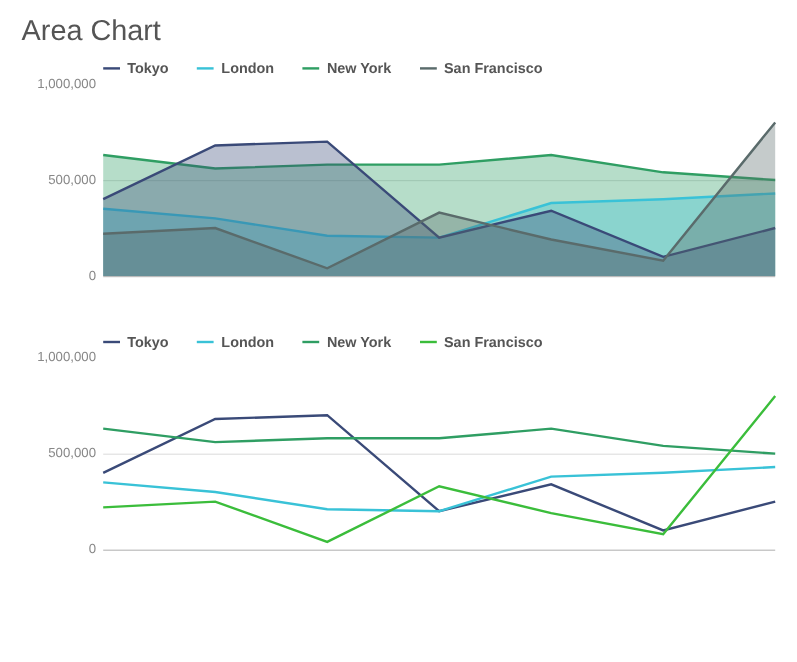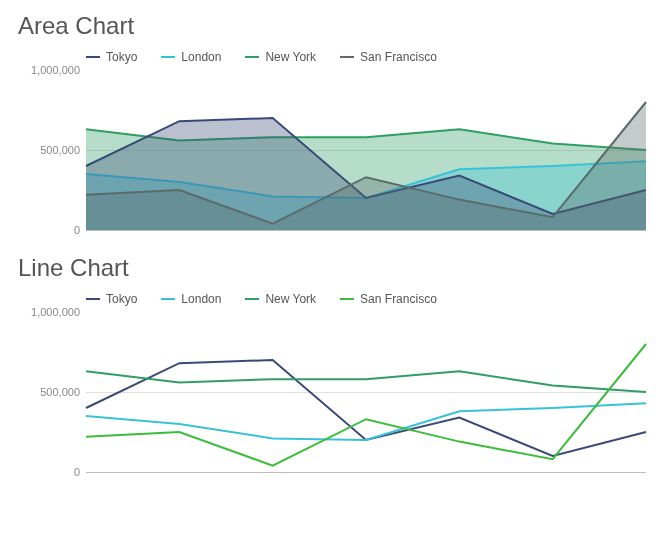--- a/index.html
+++ b/index.html
@@ -9,34 +9,35 @@
     font-family: "Segoe UI", Arial, sans-serif;
     color: #555;
   }
   .page {
     width: 664px;
     height: 552px;
     position: relative;
     box-sizing: border-box;
     padding: 8px 16px 0 16px;
   }
-  .chart-block { margin-bottom: 24px; }
+  .chart-block { margin-bottom: 48px; }
   .chart-title {
     font-size: 24px;
     font-weight: 400;
     color: #555;
     margin: 4px 0 10px 2px;
   }
   .legend {
     display: flex;
     gap: 24px;
     margin-left: 70px;
     font-size: 12px;
     color: #555;
     margin-bottom: 6px;
+    font-weight: bold;
   }
   .legend-item { display: flex; align-items: center; gap: 6px; }
   .swatch { width: 14px; height: 0; border-top: 2px solid currentColor; }
   .plot-wrap {
     position: relative;
     margin-left: 70px;
     height: 160px;
     width: 560px;
   }
   .ytick {
@@ -107,21 +108,20 @@
           <polyline points="0,104 93.33333333333333,112 186.66666666666666,126.4 280,128 373.3333333333333,99.2 466.6666666666667,96 560,91.2" fill="none" stroke="#39c2d7" stroke-width="2"></polyline>
           <polygon points="0,160 0,96 93.33333333333333,51.19999999999999 186.66666666666666,48 280,128 373.3333333333333,105.6 466.6666666666667,144 560,120 560,160" fill="#3a4a78" fill-opacity="0.35"></polygon>
           <polyline points="0,96 93.33333333333333,51.19999999999999 186.66666666666666,48 280,128 373.3333333333333,105.6 466.6666666666667,144 560,120" fill="none" stroke="#3a4a78" stroke-width="2"></polyline>
           <polygon points="0,160 0,124.8 93.33333333333333,120 186.66666666666666,153.6 280,107.19999999999999 373.3333333333333,129.6 466.6666666666667,147.2 560,32 560,160" fill="#5a6b6b" fill-opacity="0.35"></polygon>
           <polyline points="0,124.8 93.33333333333333,120 186.66666666666666,153.6 280,107.19999999999999 373.3333333333333,129.6 466.6666666666667,147.2 560,32" fill="none" stroke="#5a6b6b" stroke-width="2"></polyline>
         </svg>
       </div>
 </div>
 
 <div class="chart-block">
-  <div class="chart-title">Line Chart</div>
 
   <div class="legend">
     <div class="legend-item">
       <span class="swatch" style="color:#3a4a78"></span>
       <span>Tokyo</span>
     </div>
     <div class="legend-item">
       <span class="swatch" style="color:#39c2d7"></span>
       <span>London</span>
     </div>

